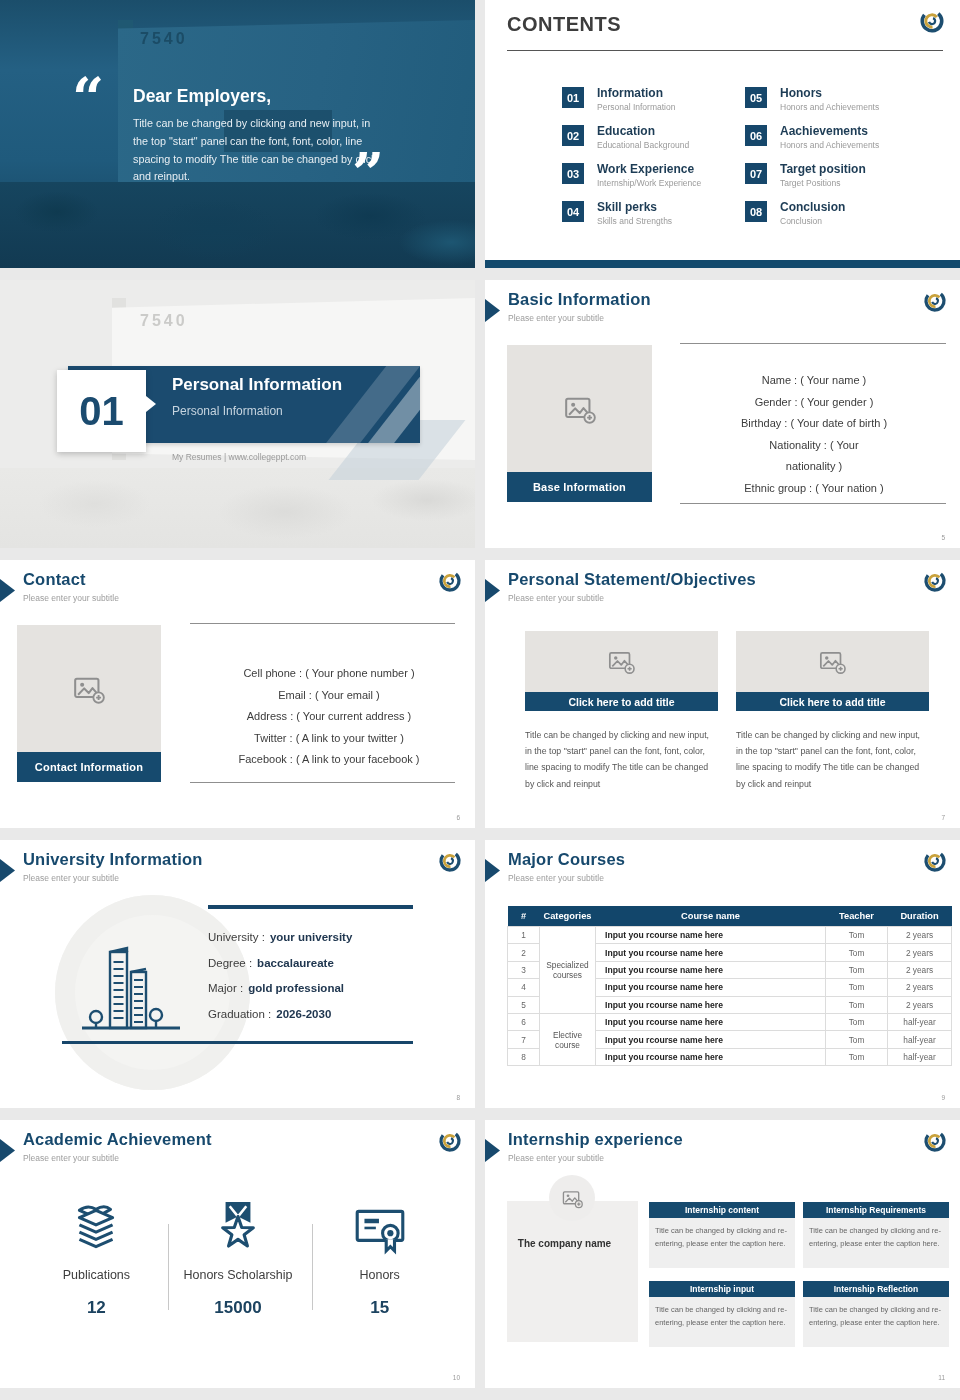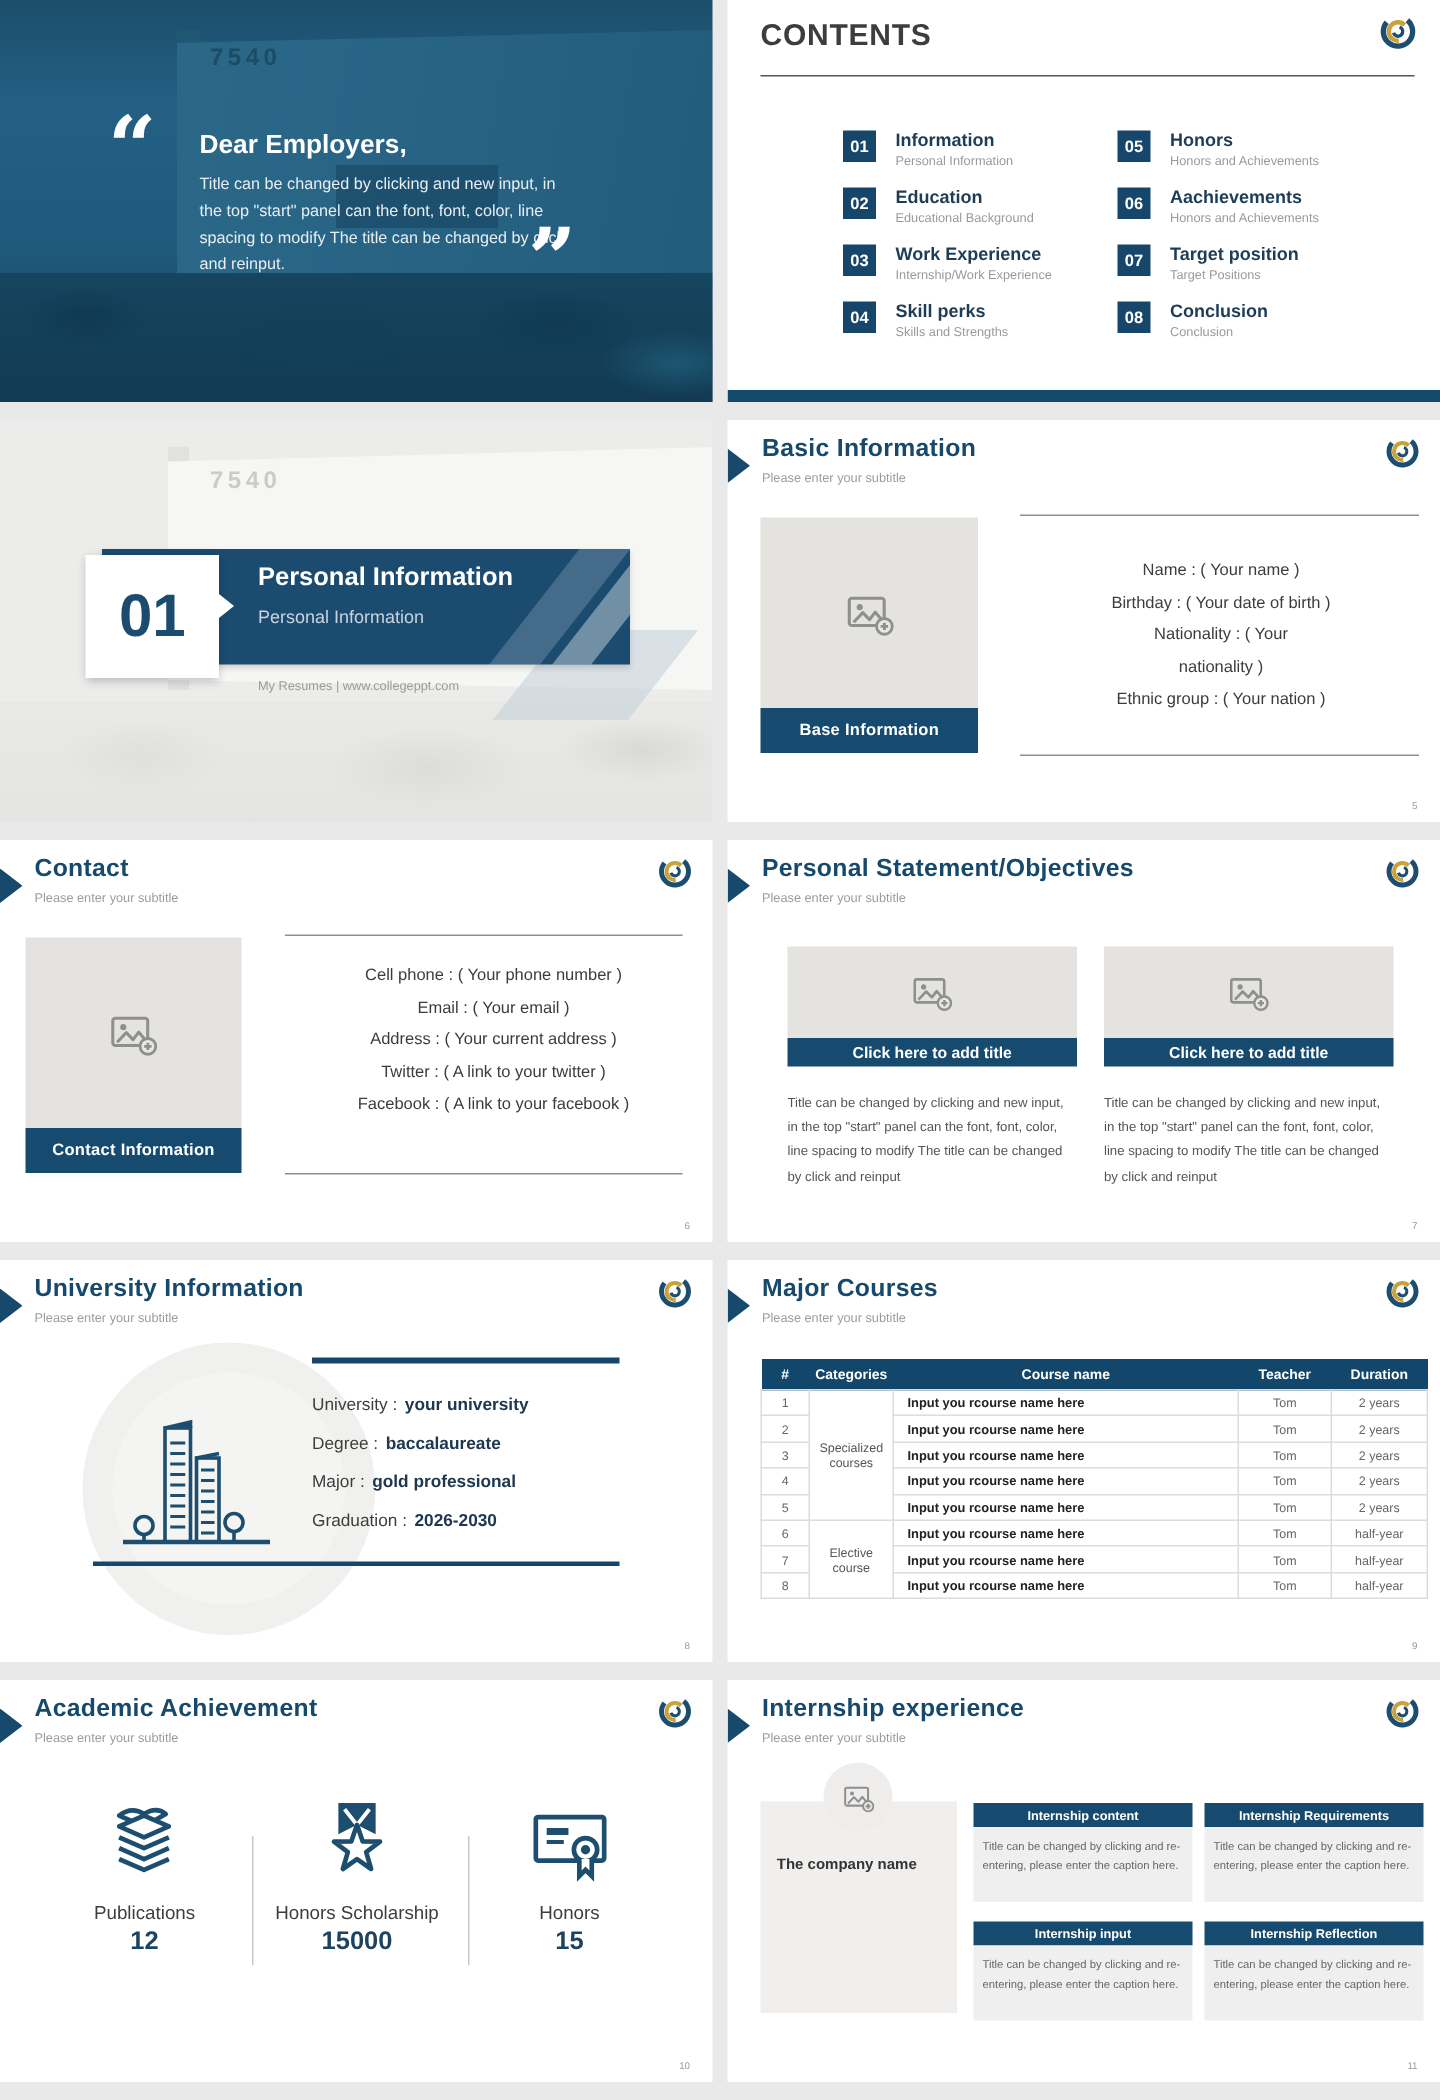--- a/index.html
+++ b/index.html
@@ -94,21 +94,21 @@
   .ctable th{background:#12466b;color:#fff;font-size:9.3px;font-weight:bold;height:18px;border:none;}
   .ctable td{border:1px solid #dcdcdc;height:16.4px;text-align:center;color:#666;padding:0;}
   .ctable td.course{text-align:left;padding-left:9px;font-weight:bold;color:#222;font-size:8.6px;}
   .ctable td.cat{color:#555;line-height:10px;}
 
   
   .stats{position:absolute;left:28px;top:74px;width:420px;display:flex;}
   .stat{width:140px;text-align:center;}
   .stat-icon{height:70px;display:flex;align-items:center;justify-content:center;}
   .stat-label{font-size:12.5px;color:#3d3d3d;margin-top:4px;}
-  .stat-value{font-size:17px;font-weight:bold;color:#1c4360;margin-top:2px;}
+  .stat-value{font-size:17px;font-weight:bold;color:#1c4360;margin-top:16px;}
   .vdiv{position:absolute;top:104px;width:1px;height:86px;background:#c8c8c8;}
 
   
   .co-panel{position:absolute;left:22px;top:81px;width:131px;height:141px;background:#f0efee;}
   .co-circle{position:absolute;left:64px;top:55px;width:46px;height:46px;border-radius:50%;background:#eeedec;display:flex;align-items:center;justify-content:center;}
   .co-name{position:absolute;left:22px;top:118px;width:115px;text-align:center;font-size:10px;font-weight:bold;color:#333;}
   .co-body{position:absolute;left:31px;top:136px;width:114px;font-size:8px;line-height:14.2px;color:#777;}
   .in-cards{position:absolute;left:164px;top:82px;width:300px;display:grid;grid-template-columns:146px 146px;column-gap:8px;row-gap:13px;}
   .in-hd{height:16px;background:#164a6e;color:#fff;font-size:8.5px;font-weight:bold;display:flex;align-items:center;justify-content:center;}
   .in-bd{background:#efefef;min-height:36px;padding:7px 6px;font-size:7.5px;line-height:12.8px;color:#666;}
@@ -242,20 +242,21 @@
       </svg>
     <div class="ph-box" style="left:22px;top:65px;width:145px;height:127px">
       <svg width="32" height="32" viewBox="0 0 22 21">
           <use href="#ph-icon"></use>
         </svg>
     </div>
     <div class="ph-cap" style="left:22px;top:192px;width:145px;height:30px">Base Information</div>
     <div class="hrline" style="left:195px;right:14px;top:63px"></div>
     <div class="fields" style="left:195px;top:90px;width:268px">
       <div>Name :  ( Your name )</div>
+      <div>Gender :  ( Your gender )</div>
       <div>Birthday :  ( Your date of birth )</div>
       <div>Nationality :  ( Your</div>
       <div>nationality )</div>
       <div>Ethnic group :  ( Your nation )</div>
     </div>
     <div class="hrline" style="left:195px;right:14px;top:223px"></div>
     <div class="pagenum">5</div>
   </div>
 
   <div class="slide">
@@ -265,21 +266,21 @@
     <svg class="hd-logo" viewBox="0 0 40 40">
         <use href="#logo-swirl"></use>
       </svg>
     <div class="ph-box" style="left:17px;top:65px;width:144px;height:127px">
       <svg width="32" height="32" viewBox="0 0 22 21">
           <use href="#ph-icon"></use>
         </svg>
     </div>
     <div class="ph-cap" style="left:17px;top:192px;width:144px;height:30px">Contact Information</div>
     <div class="hrline" style="left:190px;right:20px;top:63px"></div>
-    <div class="fields" style="left:190px;top:80px;width:278px">
+    <div class="fields" style="left:190px;top:103px;width:278px">
       <div>Cell phone :  ( Your phone number )</div>
       <div>Email :  ( Your email )</div>
       <div>Address :  ( Your current address )</div>
       <div>Twitter :  ( A link to your twitter )</div>
       <div>Facebook :  (  A link to your facebook )</div>
     </div>
     <div class="hrline" style="left:190px;right:20px;top:222px"></div>
     <div class="pagenum">6</div>
   </div>
 

